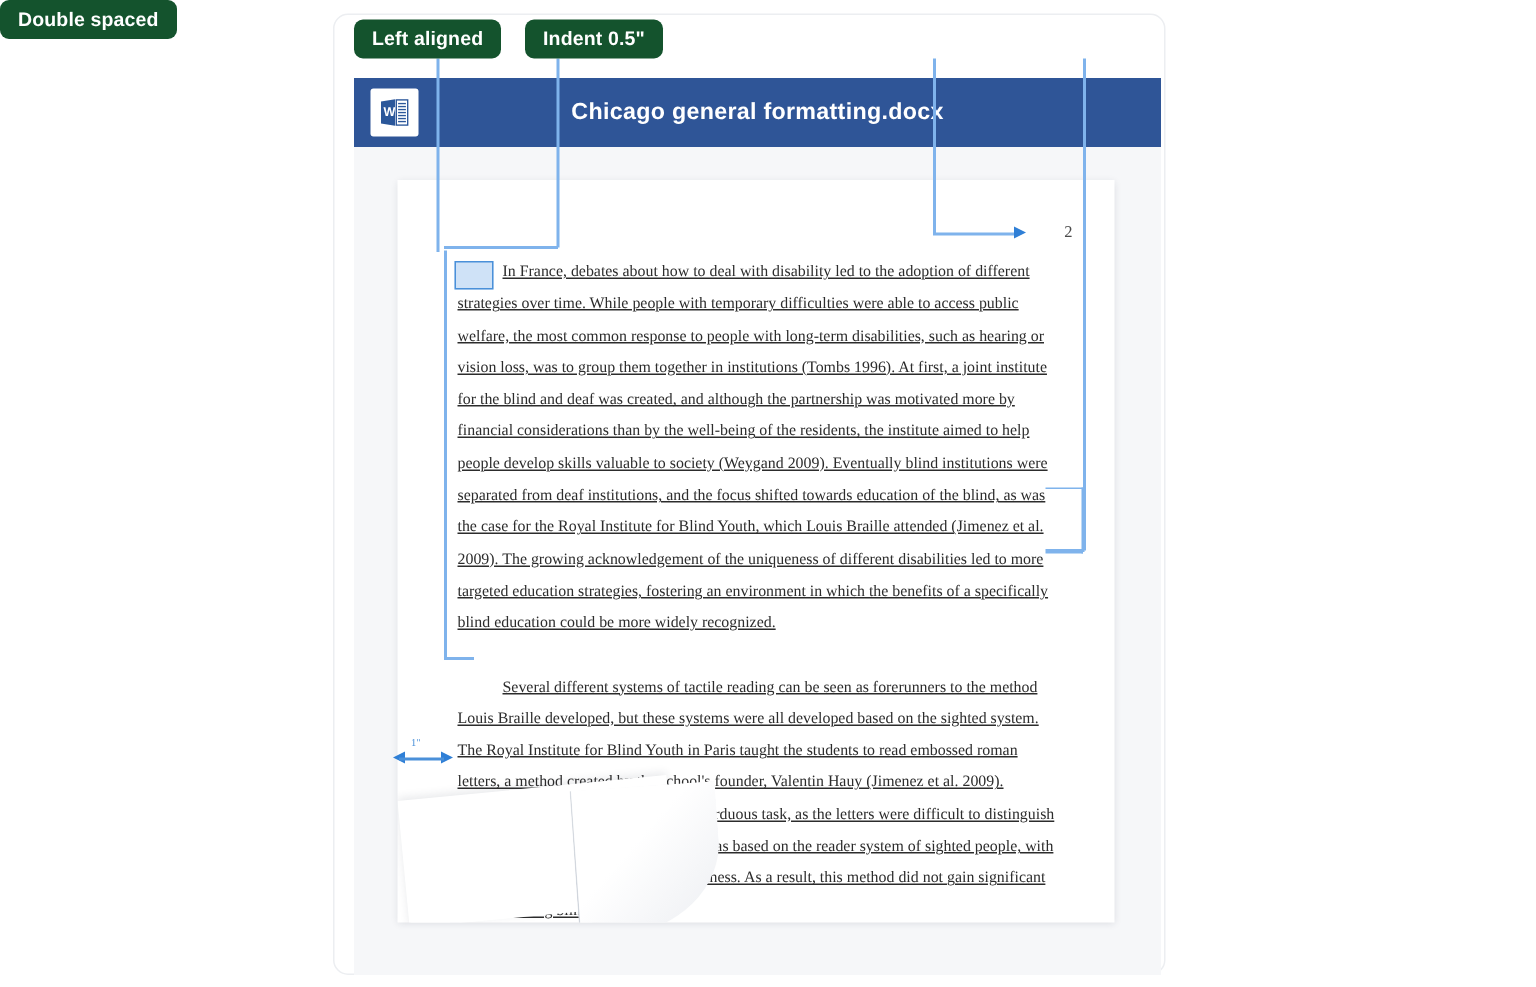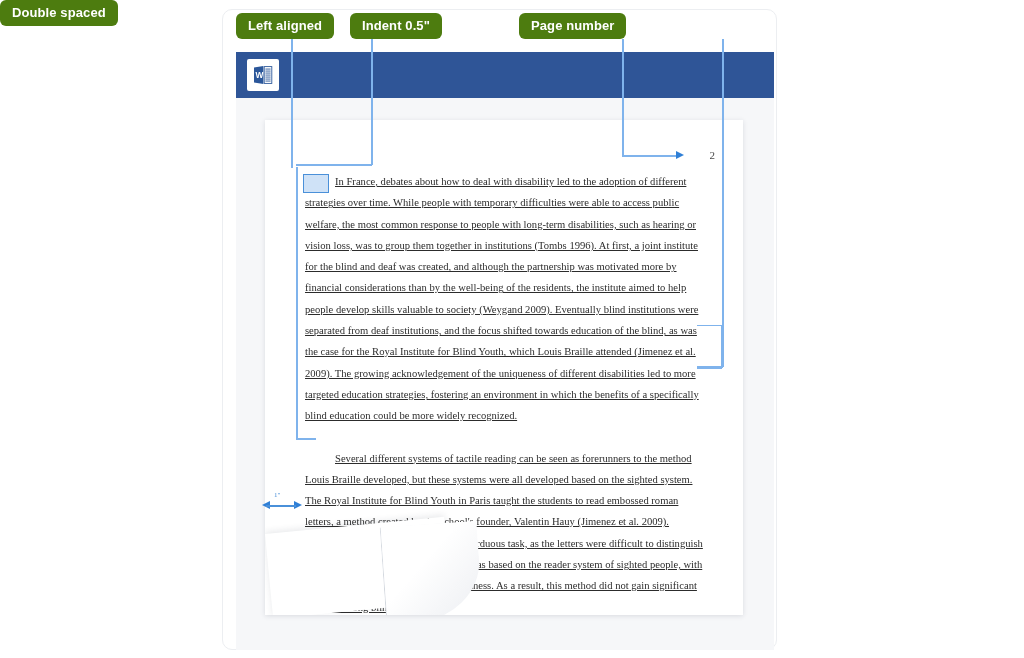--- a/index.html
+++ b/index.html
@@ -24,21 +24,21 @@
 
   
   #stage{
     position:absolute;
     left:0; top:0; width:1024px; height:658px;
   }
 
   
   .pill{
     position:absolute;
-    background:#4d7c0f;
+    background:#14532d;
     color:#ffffff;
     border-radius:6px;
     font-size:13px;
     font-weight:bold;
     letter-spacing:0.1px;
     height:26px;
     line-height:26px;
     text-align:center;
     white-space:nowrap;
     padding:0 12px;
@@ -233,40 +233,40 @@
             <rect x="14.4" y="5.6" width="5.2" height="0.9"></rect>
             <rect x="14.4" y="7.6" width="5.2" height="0.9"></rect>
             <rect x="14.4" y="9.6" width="5.2" height="0.9"></rect>
             <rect x="14.4" y="11.6" width="5.2" height="0.9"></rect>
             <rect x="14.4" y="13.6" width="5.2" height="0.9"></rect>
             <rect x="14.4" y="15.6" width="5.2" height="0.9"></rect>
             <rect x="14.4" y="17.6" width="5.2" height="0.9"></rect>
           </g>
         </svg>
       </div>
+      <div id="doc-title">Chicago general formatting.docx</div>
     </div>
 
     <div id="doc-page">
 
       <div id="page-number">2</div>
 
       <div id="doc-body">
         <p class="para"><span class="ind"></span><span>In France, debates about how to deal with disability led to the adoption of different strategies over time. While people with temporary difficulties were able to access public welfare, the most common response to people with long-term disabilities, such as hearing or vision loss, was to group them together in institutions (Tombs 1996). At first, a joint institute for the blind and deaf was created, and although the partnership was motivated more by financial considerations than by the well-being of the residents, the institute aimed to help people develop skills valuable to society (Weygand 2009). Eventually blind institutions were separated from deaf institutions, and the focus shifted towards education of the blind, as was the case for the Royal Institute for Blind Youth, which Louis Braille attended (Jimenez et al. 2009). The growing acknowledgement of the uniqueness of different disabilities led to more targeted education strategies, fostering an environment in which the benefits of a specifically blind education could be more widely recognized.</span></p>
         <p class="para"><span class="ind"></span><span>Several different systems of tactile reading can be seen as forerunners to the method Louis Braille developed, but these systems were all developed based on the sighted system. The Royal Institute for Blind Youth in Paris taught the students to read embossed roman letters, a method created by the school's founder, Valentin Hauy (Jimenez et al. 2009). Reading this way proved to be a rather arduous task, as the letters were difficult to distinguish by touch. The embossed letter method was based on the reader system of sighted people, with minimal adaptation for those with blindness. As a result, this method did not gain significant success among blind students.</span></p>
       </div>
 
       <div id="curl-shadow"></div>
       <div id="curl-cover"></div>
       <div id="curl-fold"></div>
     </div>
   </div>
 
   <div class="pill" id="pill-left-aligned">Left aligned</div>
   <div class="pill" id="pill-indent">Indent 0.5"</div>
-  <div class="pill" id="pill-page-number">Page number</div>
   <div class="pill" id="pill-double-spaced">Double spaced</div>
 
   <div class="lead v" style="left:291px; top:39px;  height:129px;"></div>
   <div class="lead v" id="la-v"></div>
   <div class="lead h" id="la-h"></div>
 
   <div class="lead v" style="left:371px; top:39px;  height:126px;"></div>
   <div class="lead h" style="left:296px; top:164px; width:76px;"></div>
 
   <div class="lead v" style="left:622px; top:39px;  height:117px;"></div>

